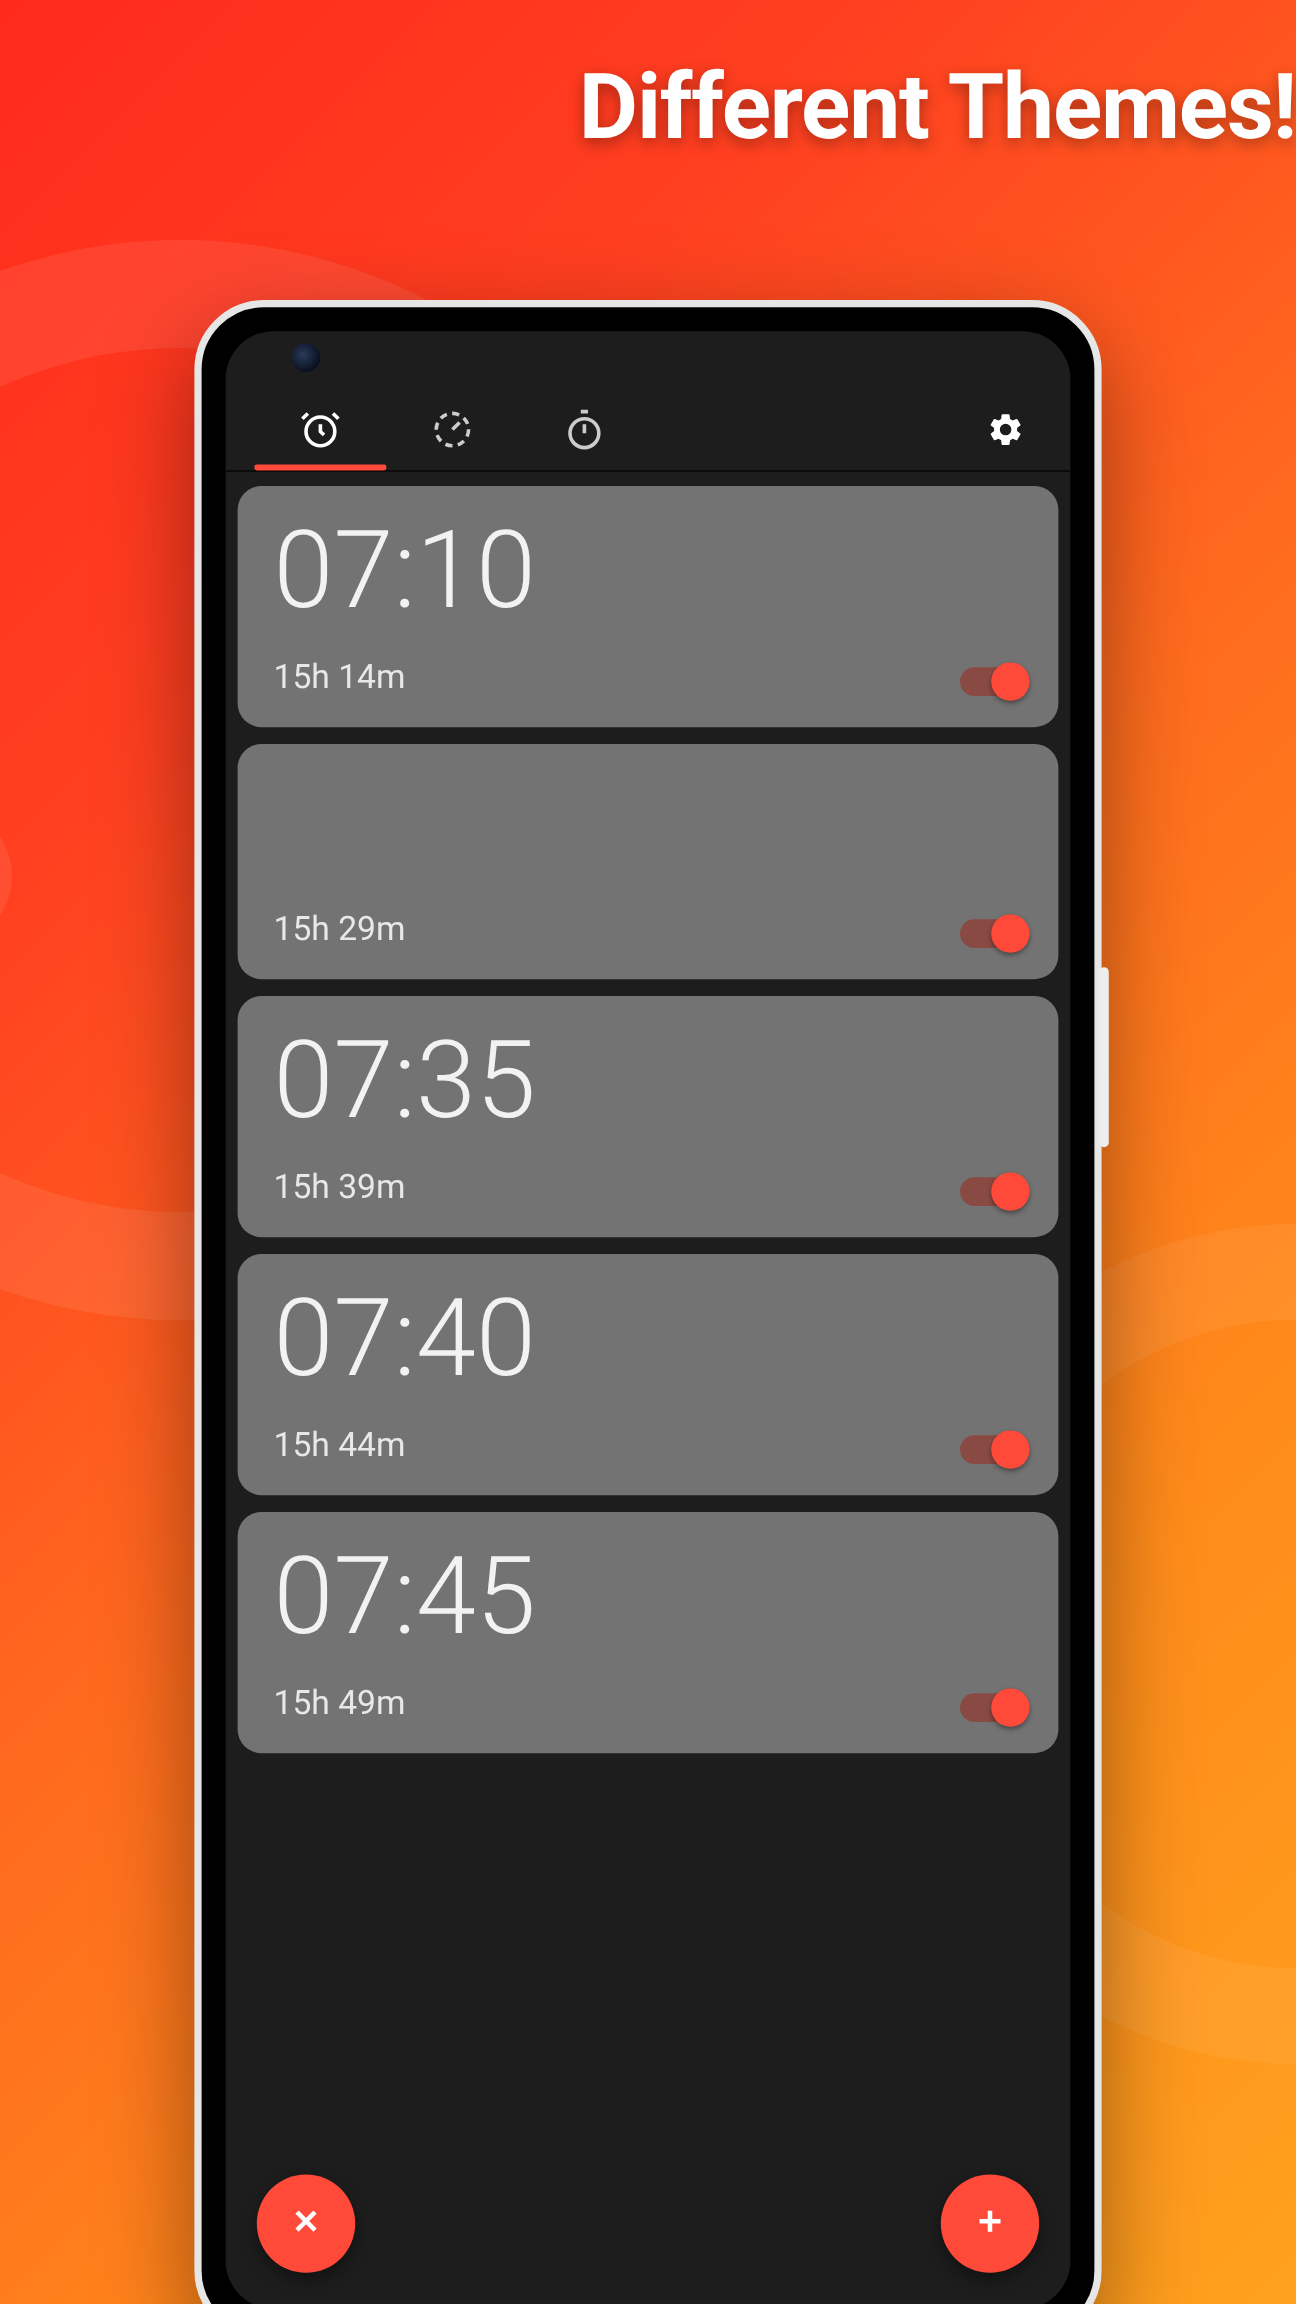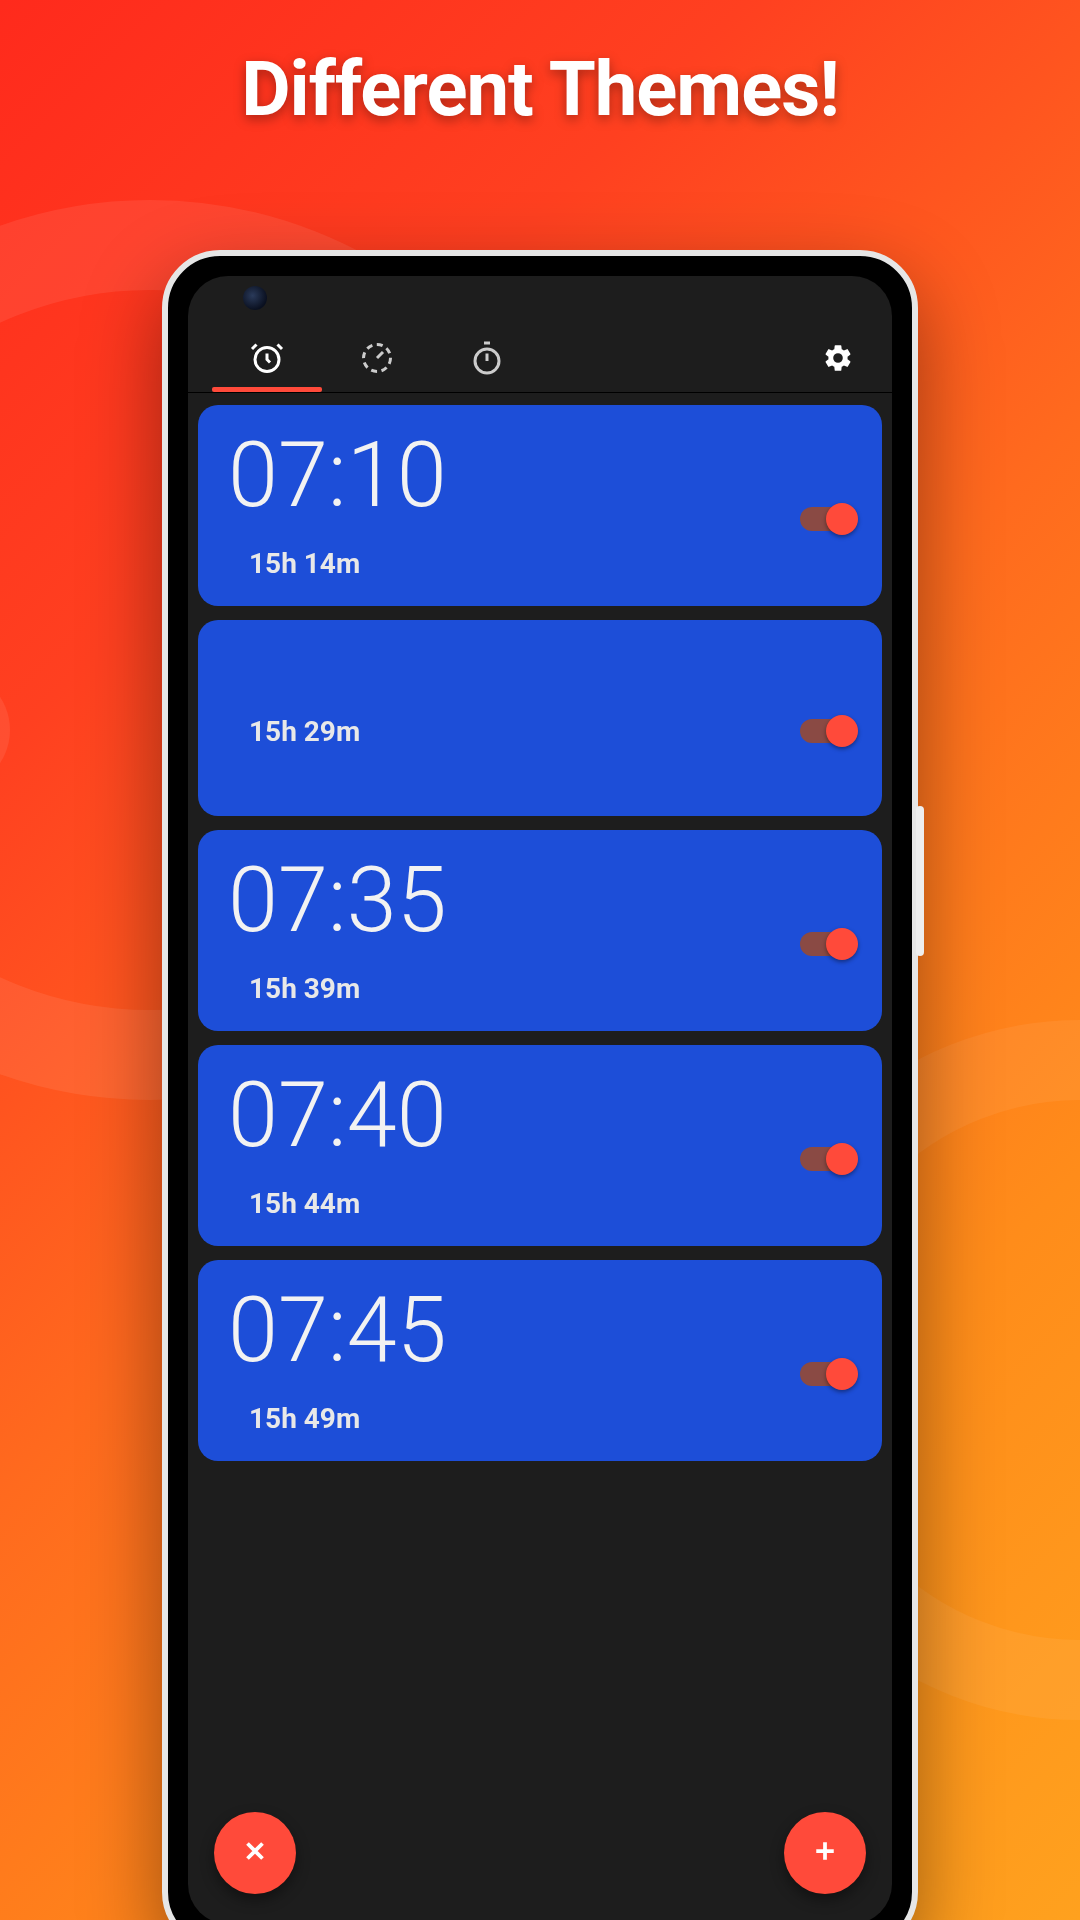--- a/index.html
+++ b/index.html
@@ -37,21 +37,21 @@
     position: absolute;
     width: 700px;
     height: 700px;
     border: 80px solid rgba(255,255,255,0.06);
     border-radius: 50%;
     right: -350px;
     bottom: 200px;
   }
   
   .headline {
-    text-align: center;
+    text-align: right;
     color: #fff;
     font-size: 76px;
     font-weight: 700;
     padding-top: 44px;
     letter-spacing: -1px;
     text-shadow: 0 4px 12px rgba(0,0,0,0.35);
     position: relative;
     z-index: 2;
   }
   
@@ -136,44 +136,43 @@
   }
   
   .alarm-list {
     flex: 1;
     padding: 12px 10px;
     display: flex;
     flex-direction: column;
     gap: 14px;
   }
   .alarm-card {
-    background: #1d4ed8;
+    background: #737373;
     border-radius: 20px;
     padding: 26px 30px 26px 30px;
     display: flex;
-    align-items: center;
+    align-items: flex-end;
     justify-content: space-between;
     min-height: 196px;
     gap: 39px;
   }
   .alarm-card.partial { min-height: 130px; }
   .alarm-left { display: flex; flex-direction: column; }
   .alarm-time {
     color: #f2f2f2;
     font-size: 90px;
     font-weight: 300;
     line-height: 1;
     letter-spacing: 0px;
   }
   .alarm-sub {
     color: #e8e8e8;
     font-size: 28px;
-    font-weight: 700;
+    font-weight: 400;
     margin-top: 26px;
-    margin-left: 21px;
   }
   .toggle {
     margin-top: 26px;
     width: 52px;
     height: 24px;
     background: #8a4a44;
     border-radius: 12px;
     position: relative;
     flex-shrink: 0;
   }

